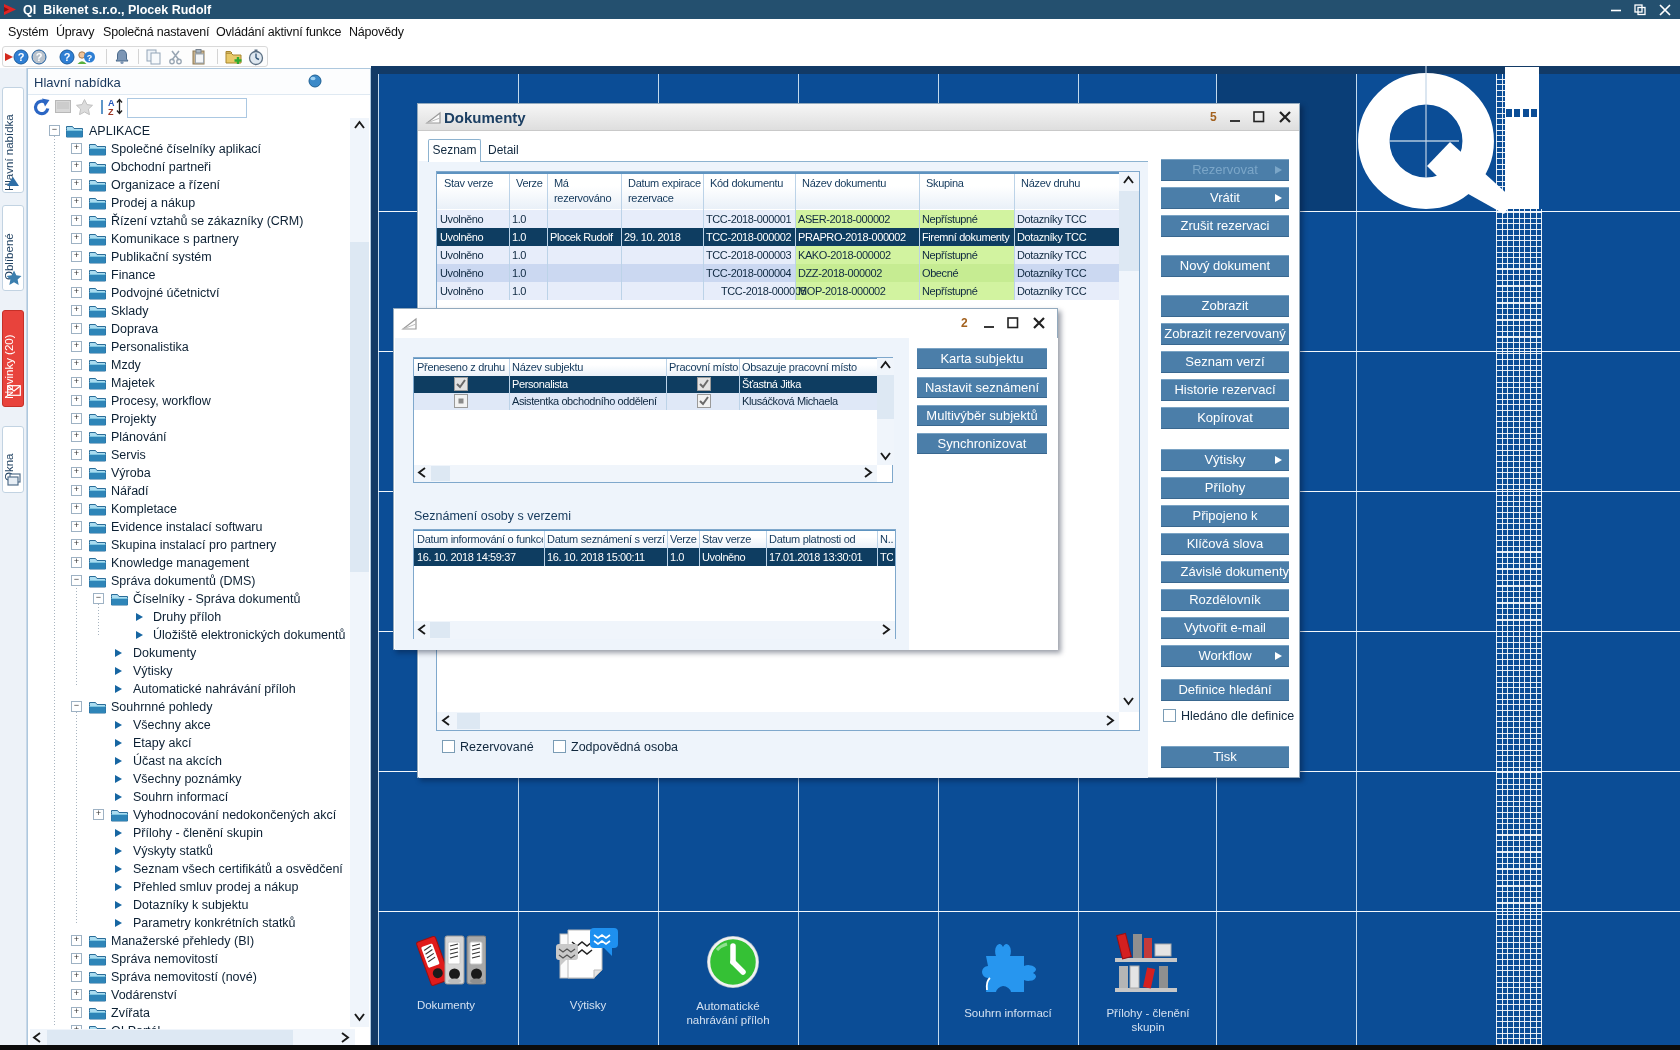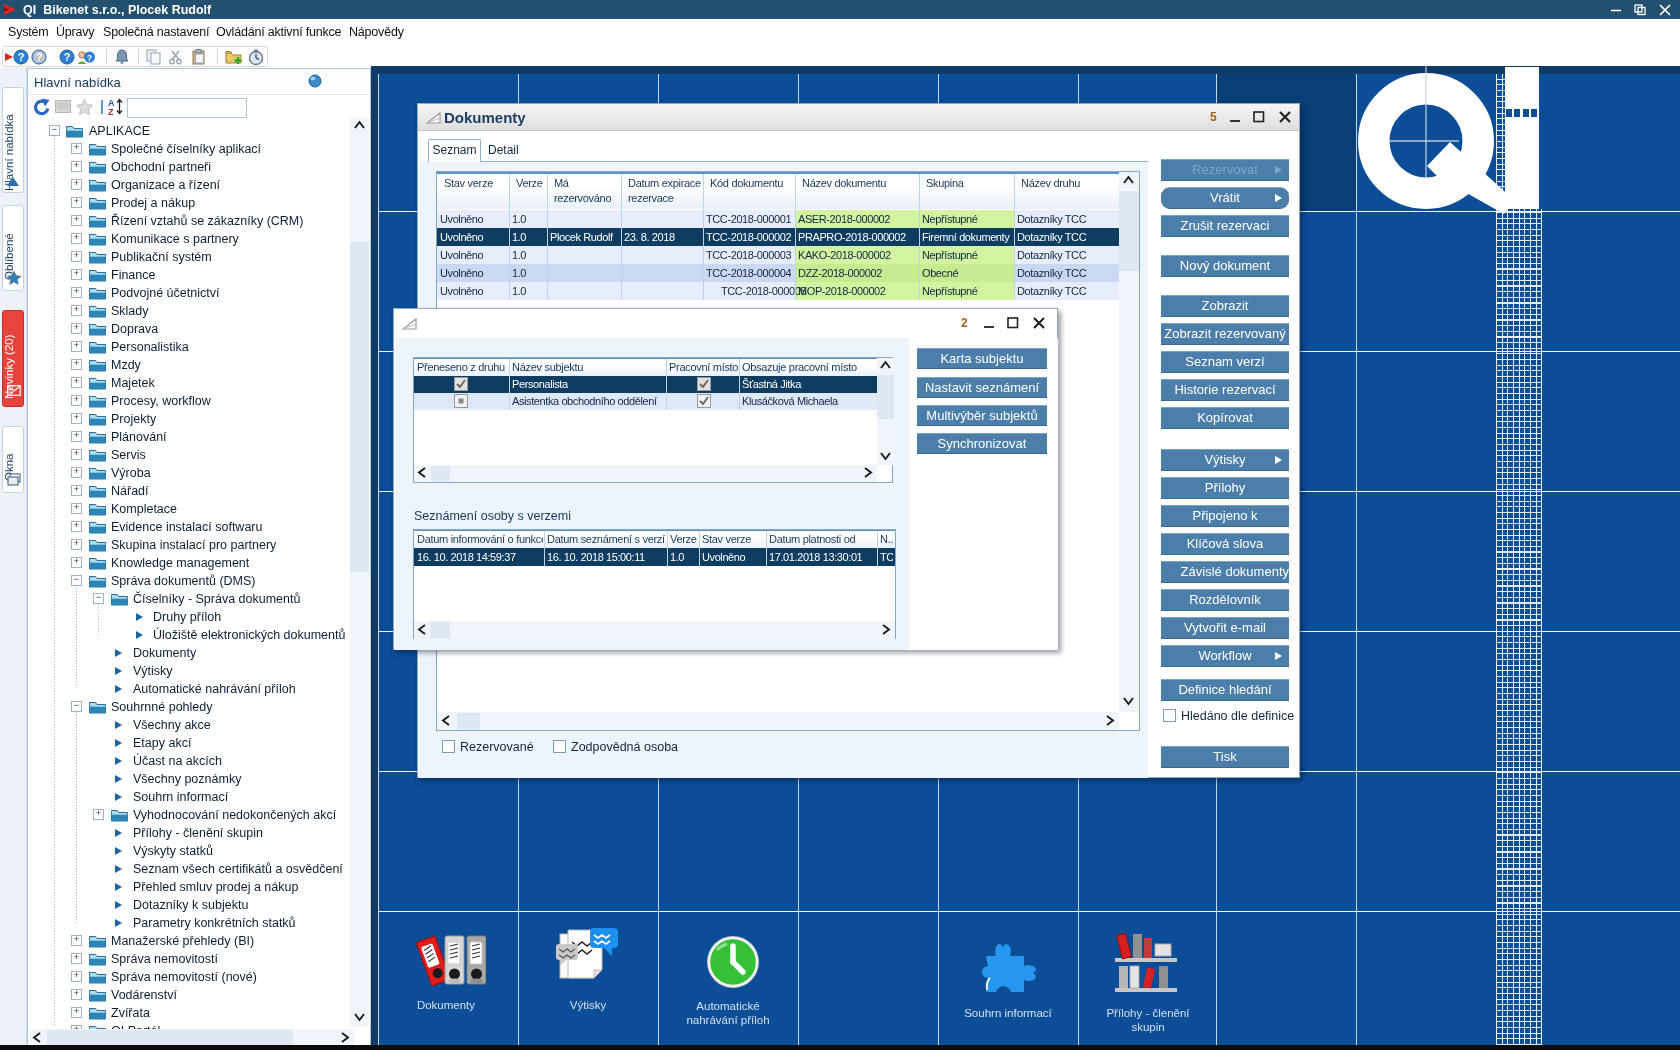--- a/index.html
+++ b/index.html
@@ -706,21 +706,21 @@
 <div class="td" style="left:0px;top:38px;width:68px;color:#0e2840">Uvolněno</div>
 <div class="td" style="left:72px;top:38px;width:34px;color:#0e2840">1.0</div>
 <div class="td" style="left:266px;top:38px;width:88px;color:#0e2840">TCC-2018-000001</div>
 <div class="td" style="left:358px;top:38px;width:120px;color:#0e2840">ASER-2018-000002</div>
 <div class="td" style="left:482px;top:38px;width:91px;color:#0e2840">Nepřístupné</div>
 <div class="td" style="left:577px;top:38px;width:101px;color:#0e2840">Dotazníky TCC</div>
 <div class="rowbg" style="left:0;top:56px;width:682px;height:18px;background:#0e3d61"></div>
 <div class="td" style="left:0px;top:56px;width:68px;color:#fff">Uvolněno</div>
 <div class="td" style="left:72px;top:56px;width:34px;color:#fff">1.0</div>
 <div class="td" style="left:110px;top:56px;width:70px;color:#fff">Plocek Rudolf</div>
-<div class="td" style="left:184px;top:56px;width:78px;color:#fff">23. 8. 2018</div>
+<div class="td" style="left:184px;top:56px;width:78px;color:#fff">29. 10. 2018</div>
 <div class="td" style="left:266px;top:56px;width:88px;color:#fff">TCC-2018-000002</div>
 <div class="td" style="left:358px;top:56px;width:120px;color:#fff">PRAPRO-2018-000002</div>
 <div class="td" style="left:482px;top:56px;width:91px;color:#fff">Firemní dokumenty</div>
 <div class="td" style="left:577px;top:56px;width:101px;color:#fff">Dotazníky TCC</div>
 <div class="rowbg" style="left:0;top:74px;width:682px;height:18px;background:#e7edfa"></div>
 <div class="rowbg" style="left:358px;top:74px;width:219px;height:18px;background:#d2f3a0"></div>
 <div class="td" style="left:0px;top:74px;width:68px;color:#0e2840">Uvolněno</div>
 <div class="td" style="left:72px;top:74px;width:34px;color:#0e2840">1.0</div>
 <div class="td" style="left:266px;top:74px;width:88px;color:#0e2840">TCC-2018-000003</div>
 <div class="td" style="left:358px;top:74px;width:120px;color:#0e2840">KAKO-2018-000002</div>
@@ -765,21 +765,21 @@
       </svg>
 <svg class="chev" style="left:666px;top:542px" width="13" height="13">
         <polyline points="4,2 10,6.5 4,11" fill="none" stroke="#1a1a1a" stroke-width="1.9"></polyline>
       </svg>
 </div>
 <div class="cbx" style="left:24px;top:636px"></div>
 <div class="abs" style="left:42px;top:636px;font-size:12.5px;color:#10273d">Rezervované</div>
 <div class="cbx" style="left:135px;top:636px"></div>
 <div class="abs" style="left:153px;top:636px;font-size:12.5px;color:#10273d">Zodpovědná osoba</div>
 <div class="btn" style="left:743px;top:55px;color:#7ba6c8;">Rezervovat<span class="arr" style="border-left-color:#7ba6c8"></span></div>
-<div class="btn" style="left:743px;top:83px;border-radius:9px;">Vrátit<span class="arr" style="border-left-color:#fff"></span></div>
+<div class="btn" style="left:743px;top:83px;">Vrátit<span class="arr" style="border-left-color:#fff"></span></div>
 <div class="btn" style="left:743px;top:111px;">Zrušit rezervaci</div>
 <div class="btn" style="left:743px;top:151px;">Nový dokument</div>
 <div class="btn" style="left:743px;top:191px;">Zobrazit</div>
 <div class="btn" style="left:743px;top:219px;">Zobrazit rezervovaný</div>
 <div class="btn" style="left:743px;top:247px;">Seznam verzí</div>
 <div class="btn" style="left:743px;top:275px;">Historie rezervací</div>
 <div class="btn" style="left:743px;top:303px;">Kopírovat</div>
 <div class="btn" style="left:743px;top:345px;">Výtisky<span class="arr" style="border-left-color:#fff"></span></div>
 <div class="btn" style="left:743px;top:373px;">Přílohy</div>
 <div class="btn" style="left:743px;top:401px;">Připojeno k</div>

